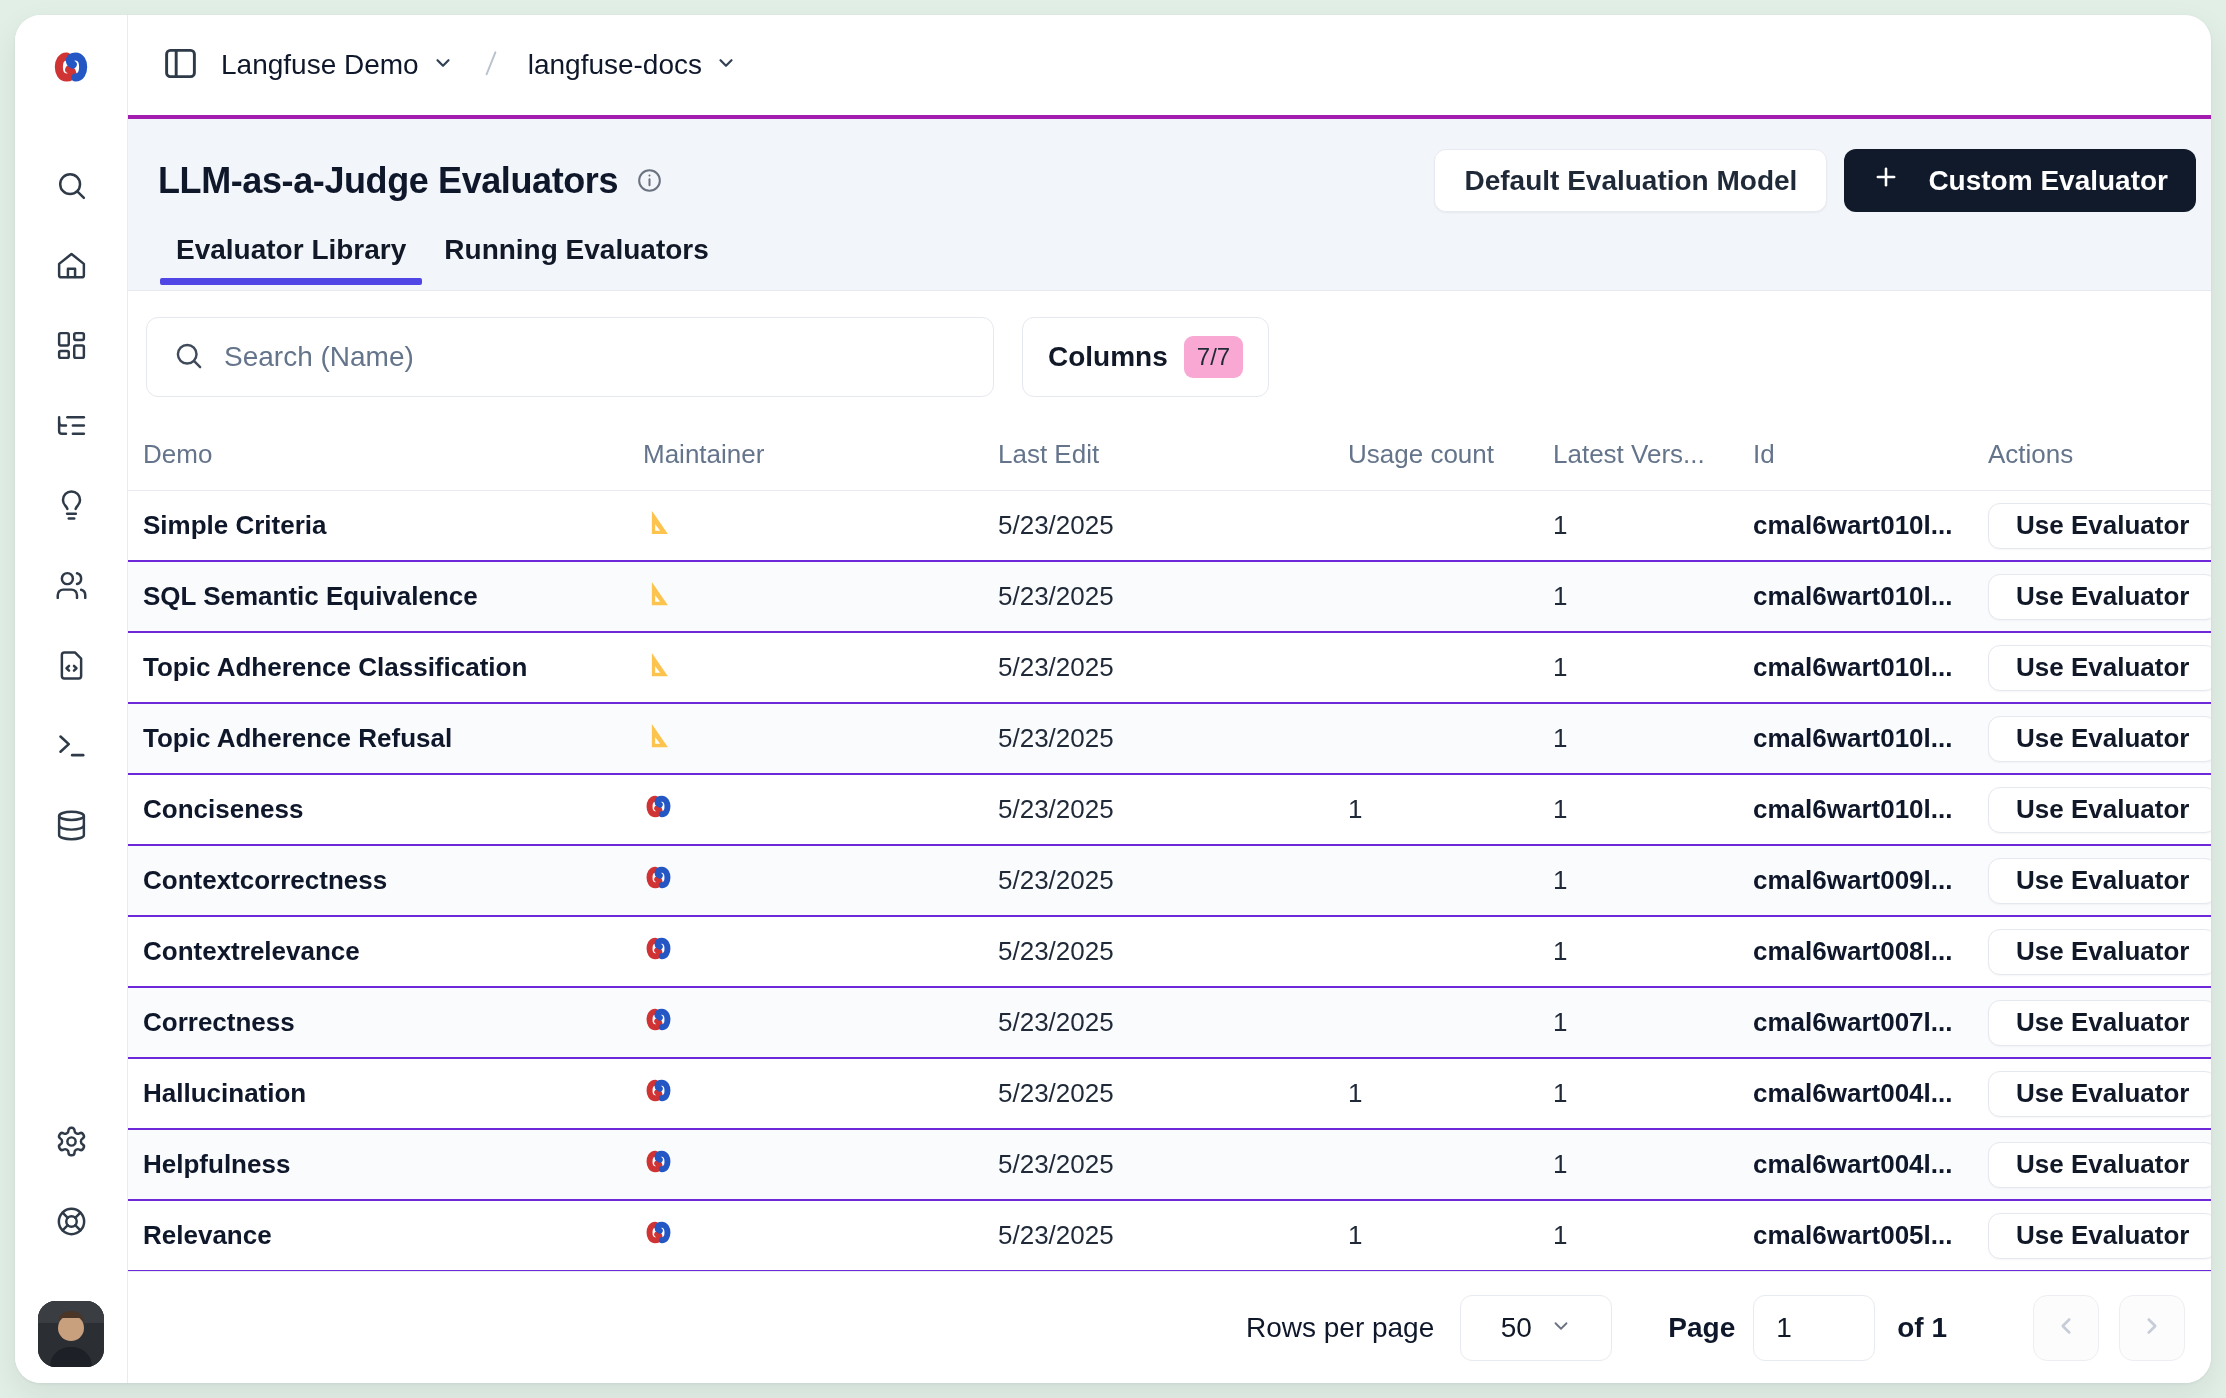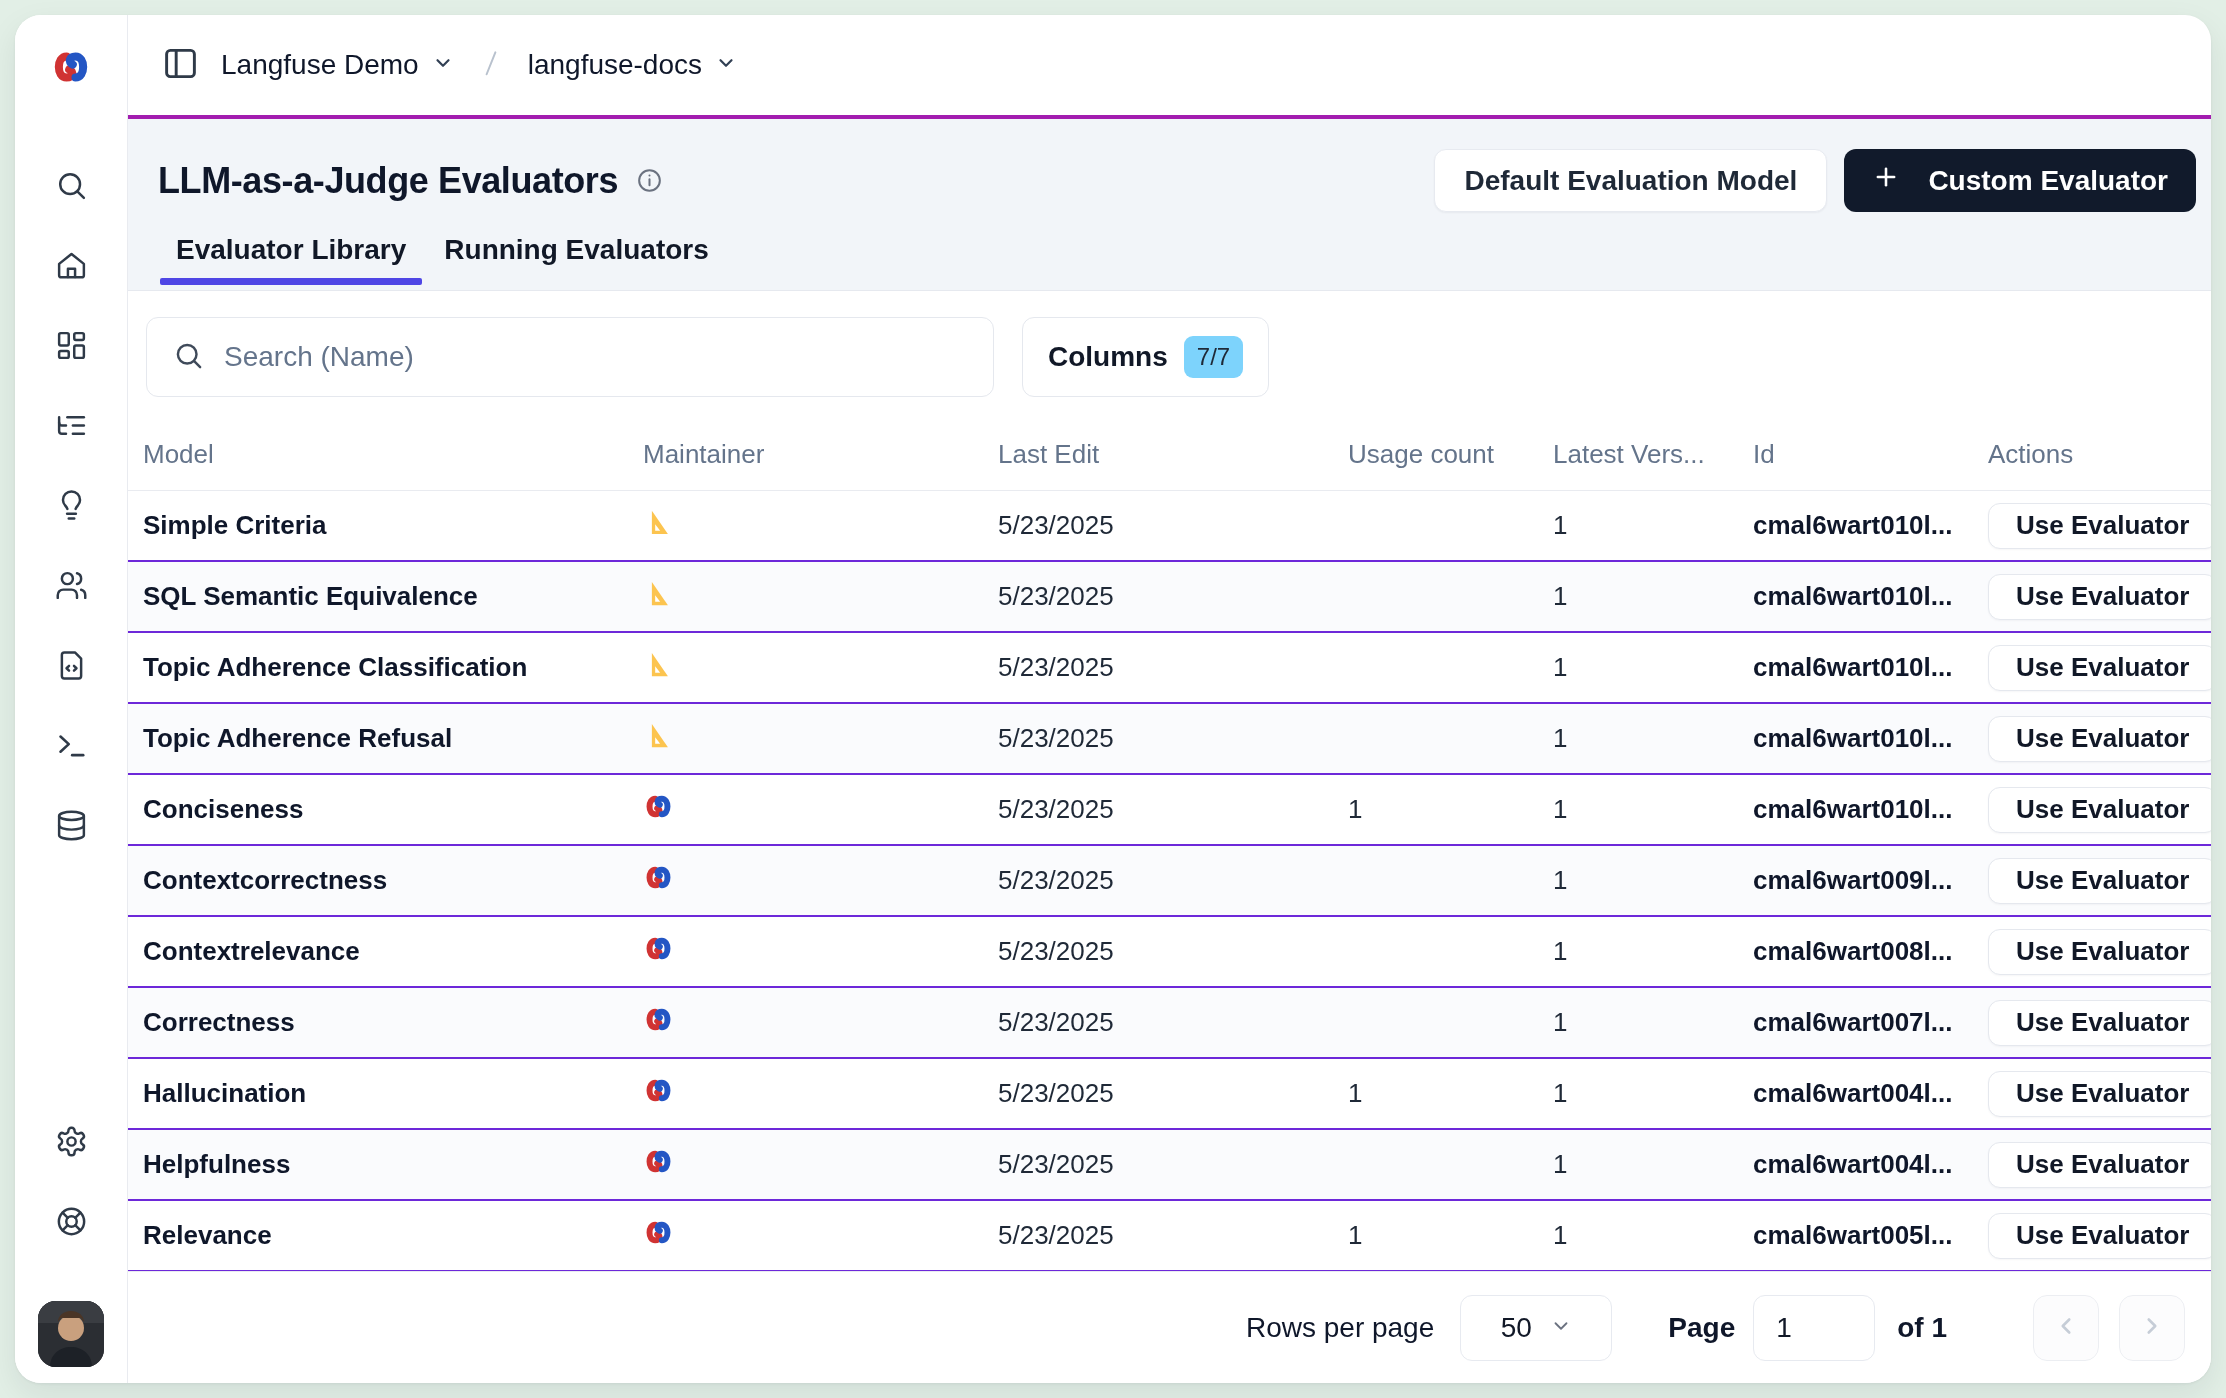--- a/index.html
+++ b/index.html
@@ -57,21 +57,21 @@
   
   .toolbar { display:flex; align-items:center; gap:28px; padding:26px 30px 22px 18px; flex-shrink:0; }
   .search-box { width:848px; height:80px; background:#fff; border:1px solid #e5e8ee; border-radius:12px;
                 display:flex; align-items:center; gap:20px; padding:0 26px; }
   .search-box svg { width:31px; height:31px; stroke:#3f4a5a; flex-shrink:0; }
   .search-box input { flex:1; border:0; outline:none; font-size:28px; color:#111827; font-family:inherit; background:transparent; }
   .search-box input::placeholder { color:#64748b; }
   .columns-btn { height:80px; padding:0 25px; background:#fff; border:1px solid #e5e8ee; border-radius:12px;
                  display:flex; align-items:center; gap:16px; cursor:pointer;
                  font-size:28px; font-weight:600; color:#111827; font-family:inherit; }
-  .badge { background:#7dd3fc; border-radius:9px; padding:7px 13px; font-size:24px; font-weight:500; color:#1f2937; }
+  .badge { background:#f9a8d4; border-radius:9px; padding:7px 13px; font-size:24px; font-weight:500; color:#1f2937; }
 
   
   .cols { display:flex; align-items:center; padding-left:15px; }
   .c-name   { width:500px; flex-shrink:0; }
   .c-maint  { width:355px; flex-shrink:0; }
   .c-edit   { width:350px; flex-shrink:0; }
   .c-usage  { width:205px; flex-shrink:0; }
   .c-ver    { width:200px; flex-shrink:0; }
   .c-id     { width:235px; flex-shrink:0; }
   .c-actions{ flex:1; min-width:250px; }
@@ -291,21 +291,21 @@
               </svg></span>
           <input type="text" placeholder="Search (Name)" style="">
         </div>
         <button class="columns-btn">
           <span>Columns</span>
           <span class="badge">7/7</span>
         </button>
       </section>
 
       <div class="thead cols">
-        <div class="c-name">Model</div>
+        <div class="c-name">Demo</div>
         <div class="c-maint">Maintainer</div>
         <div class="c-edit">Last Edit</div>
         <div class="c-usage">Usage count</div>
         <div class="c-ver">Latest Vers...</div>
         <div class="c-id">Id</div>
         <div class="c-actions">Actions</div>
       </div>
 
       <div class="tbody" id="tbody">
           <div class="trow cols">

